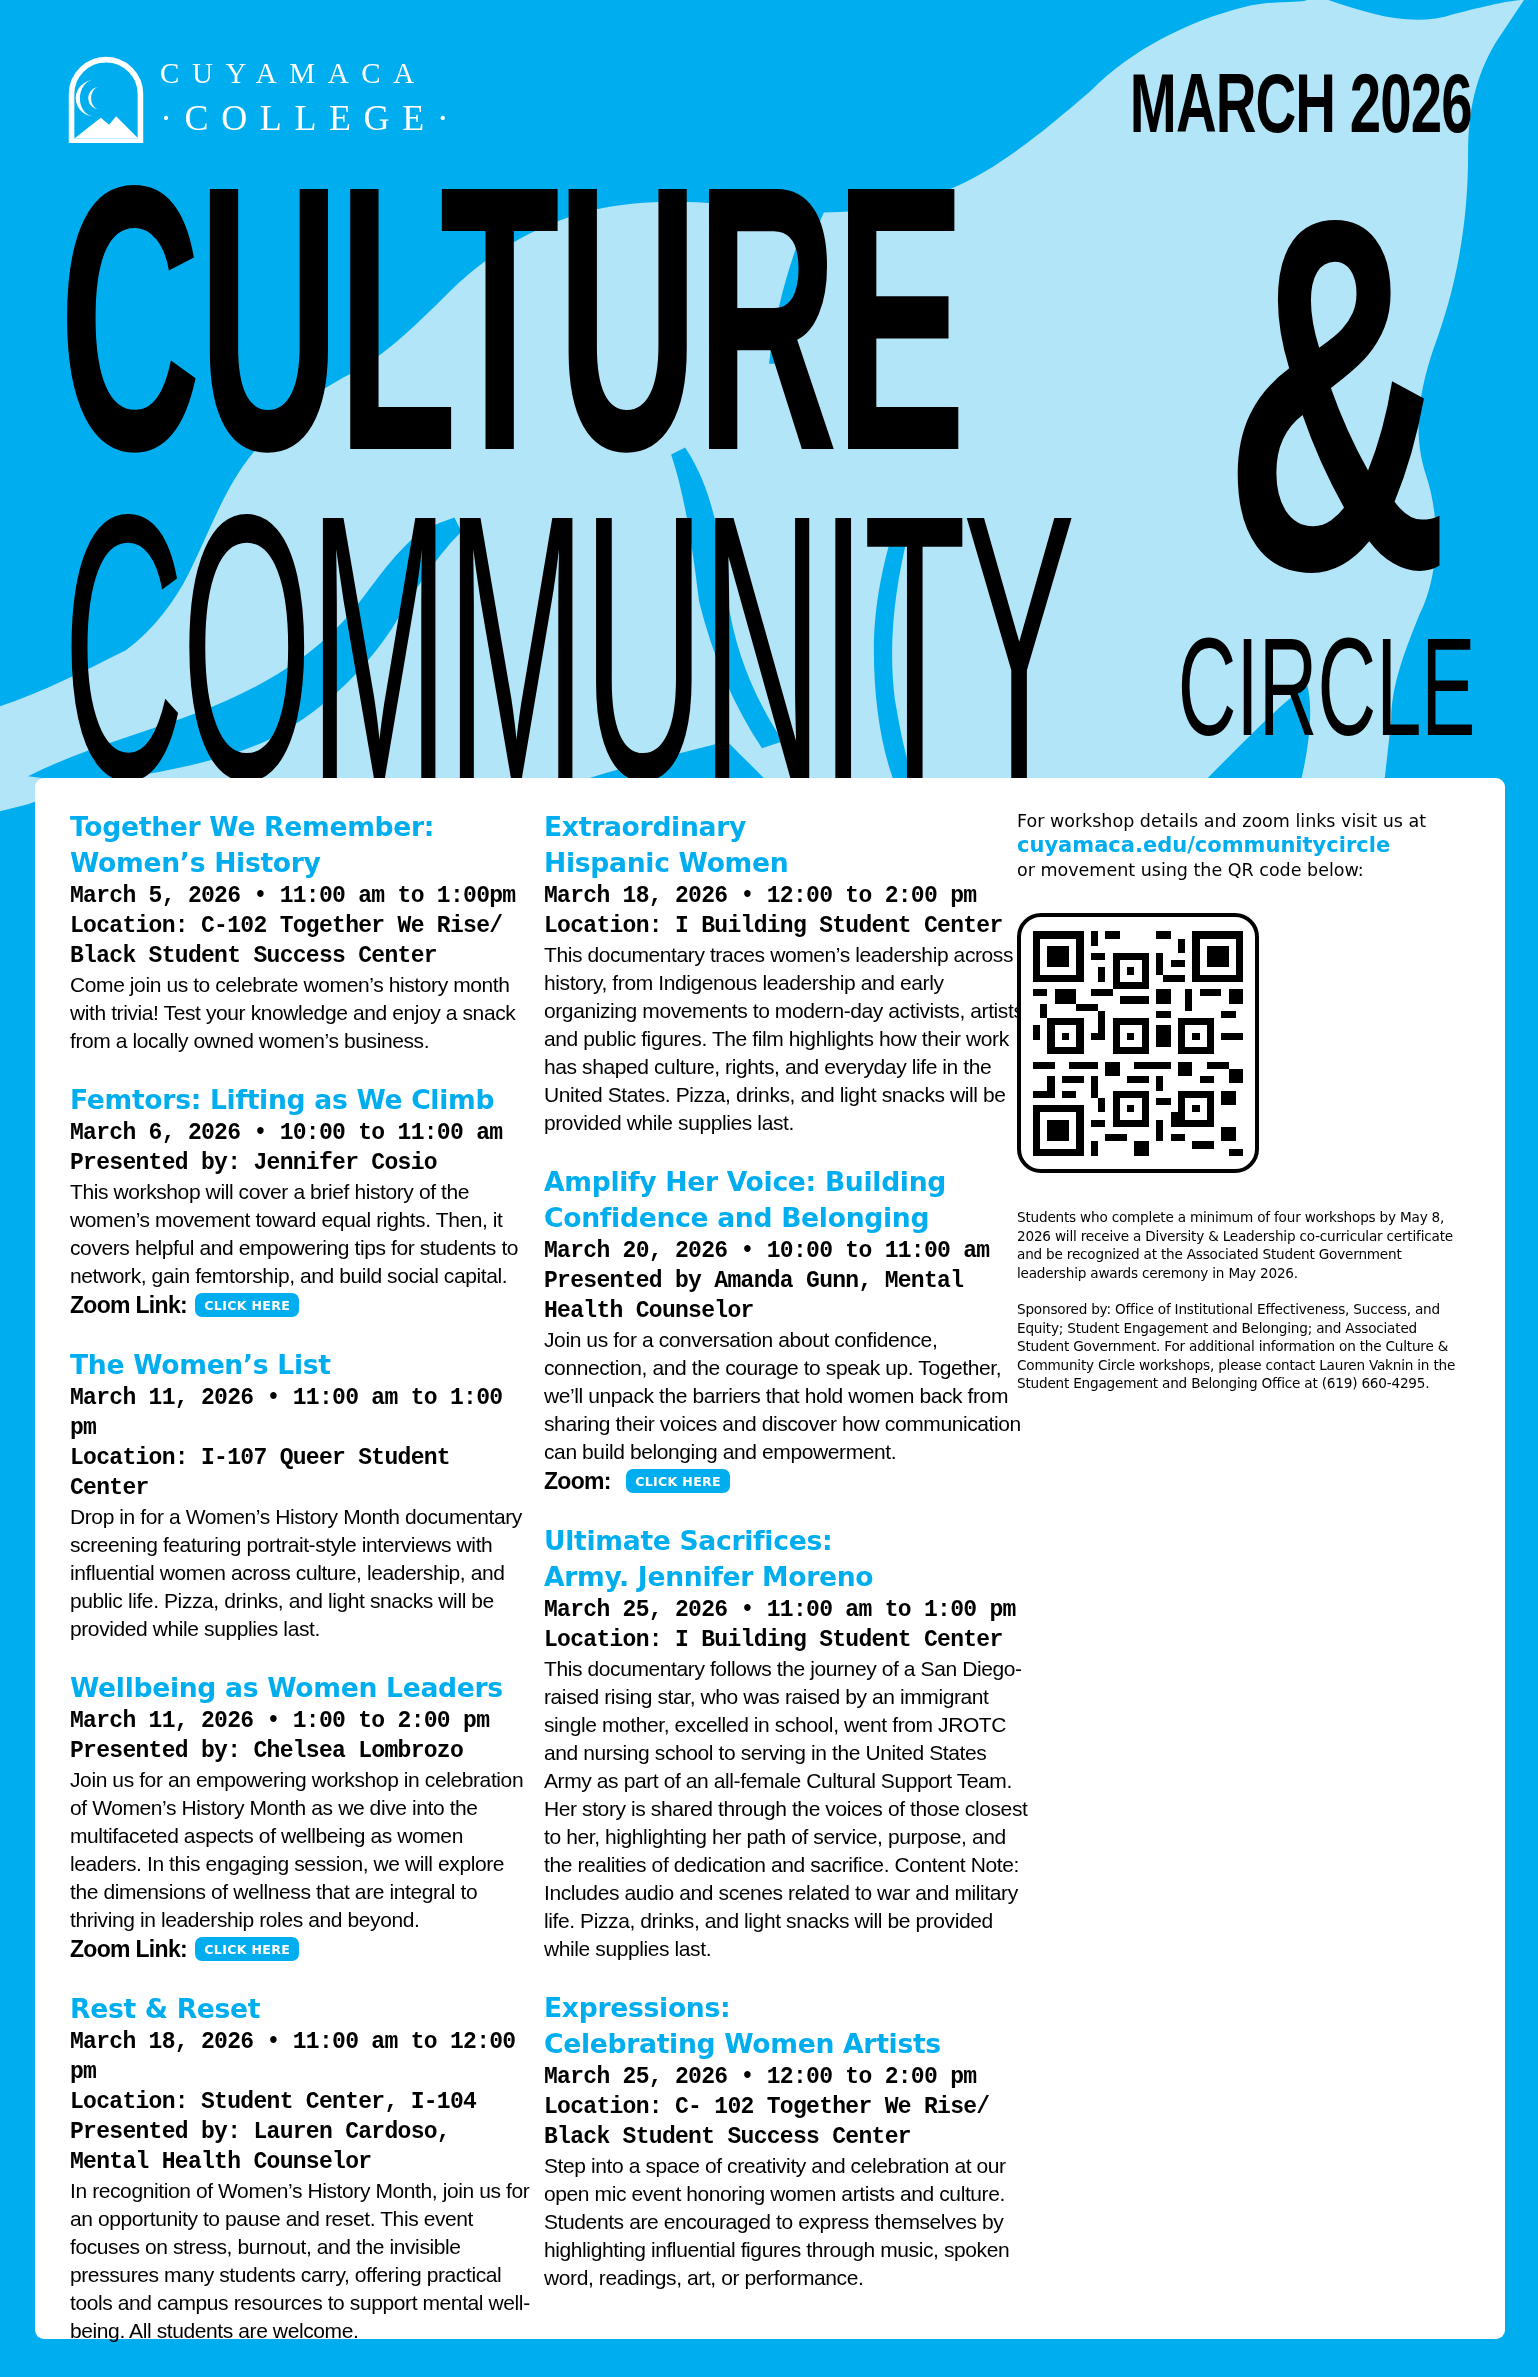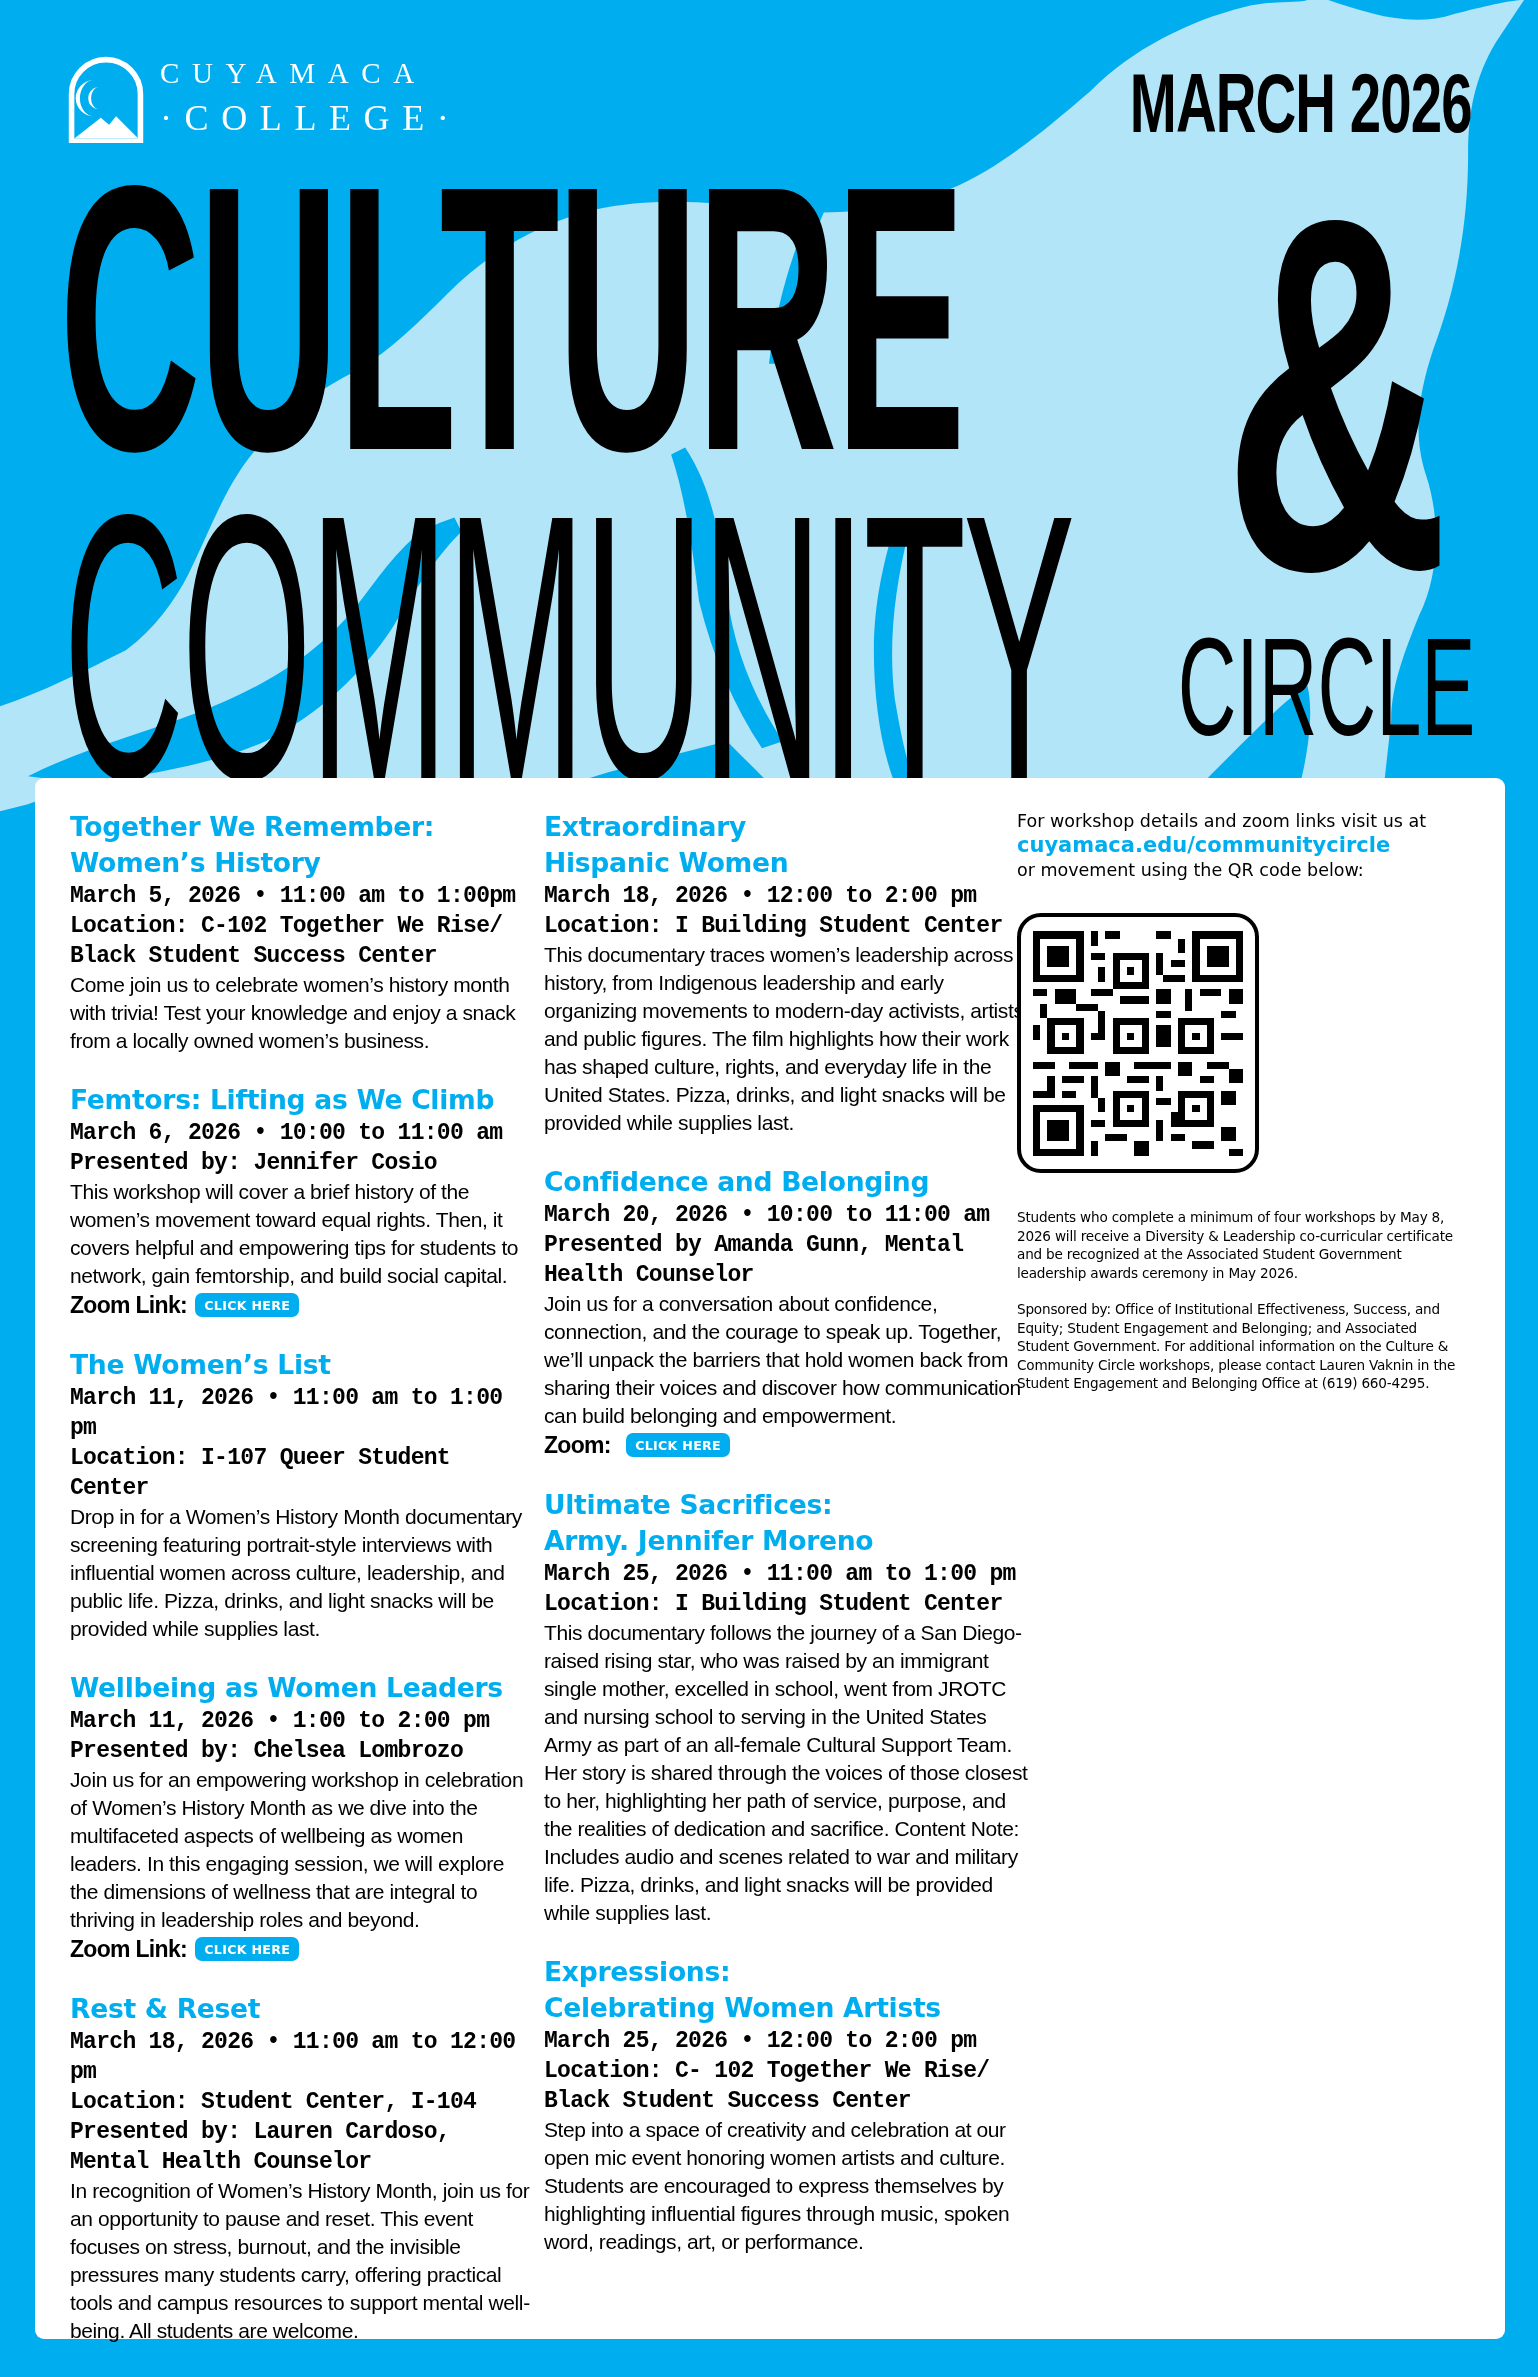--- a/index.html
+++ b/index.html
@@ -190,20 +190,21 @@
         <div>Extraordinary</div>
         <div>Hispanic Women</div>
       </div>
       <div class="ev-meta">March 18, 2026 • 12:00 to 2:00 pm</div>
       <div class="ev-meta">Location: I Building Student Center</div>
       <div class="ev-desc">This documentary traces women’s leadership across history, from Indigenous leadership and early organizing movements to modern-day activists, artists, and public figures. The film highlights how their work has shaped culture, rights, and everyday life in the United States. Pizza, drinks, and light snacks will be provided while supplies last.</div>
     </div>
 
     <div class="event">
       <div class="ev-title">
+        <div>Amplify Her Voice: Building</div>
         <div>Confidence and Belonging</div>
       </div>
       <div class="ev-meta">March 20, 2026 • 10:00 to 11:00 am</div>
       <div class="ev-meta">Presented by Amanda Gunn, Mental Health Counselor</div>
       <div class="ev-desc">Join us for a conversation about confidence, connection, and the courage to speak up. Together, we’ll unpack the barriers that hold women back from sharing their voices and discover how communication can build belonging and empowerment.</div>
       <div class="zoom-row">
         <span>Zoom:</span>
         <span class="click-btn" style="margin-left:15.4px">CLICK HERE</span>
       </div>
     </div>

